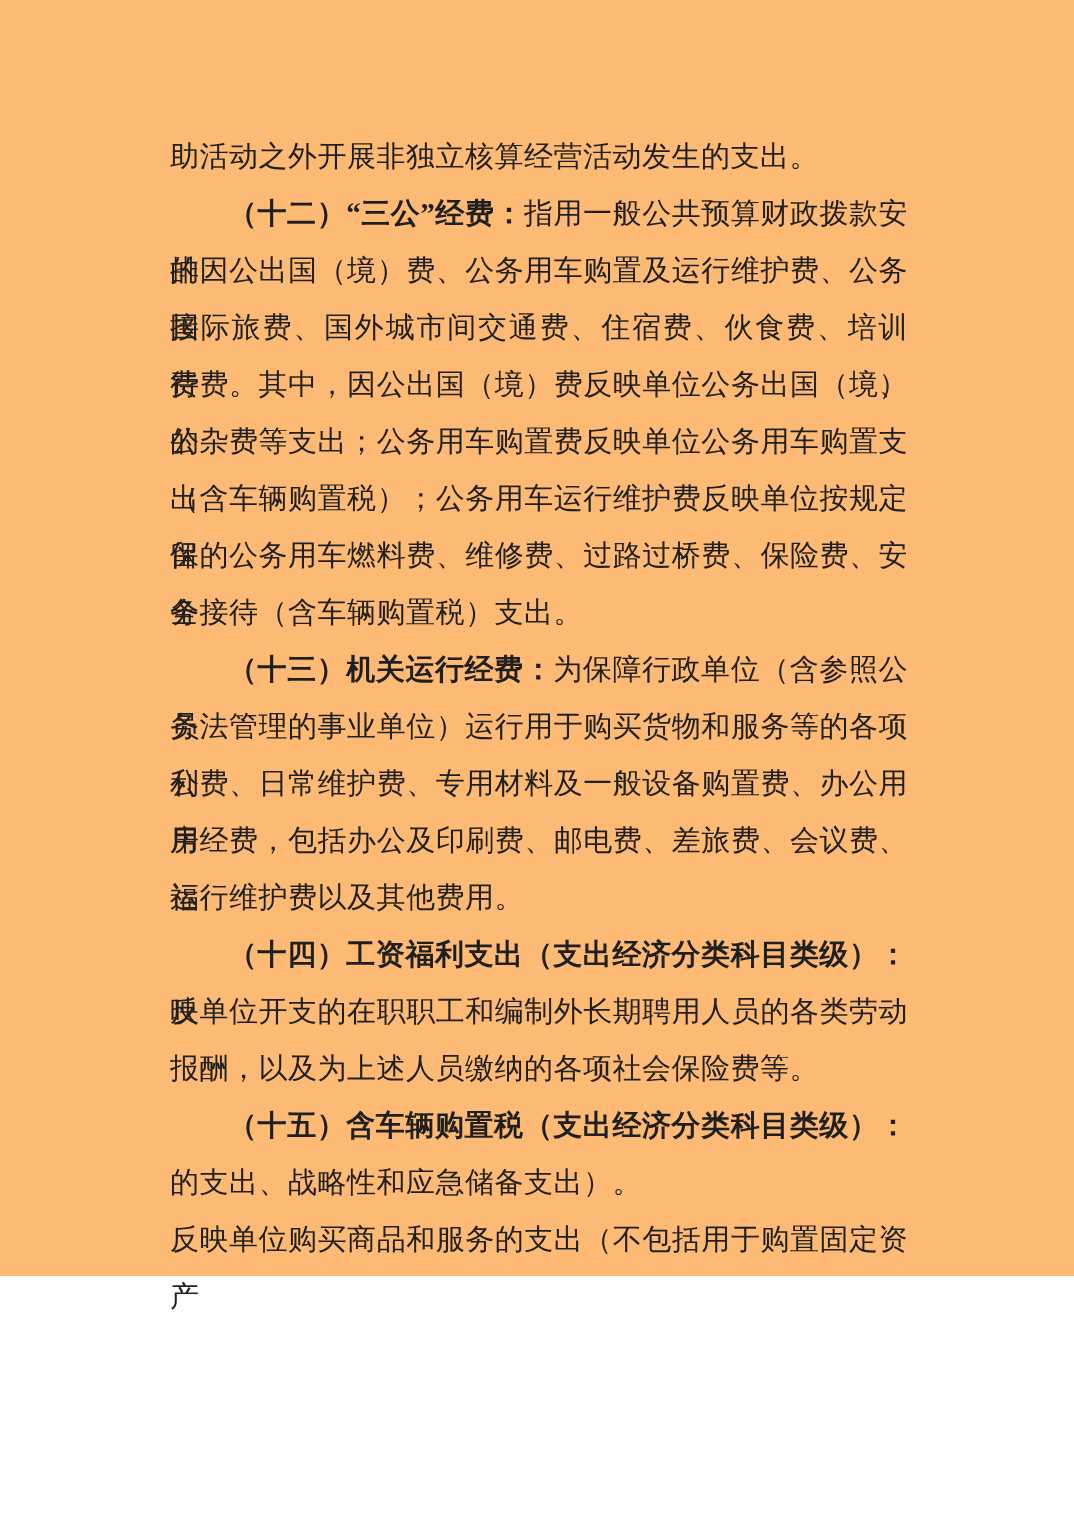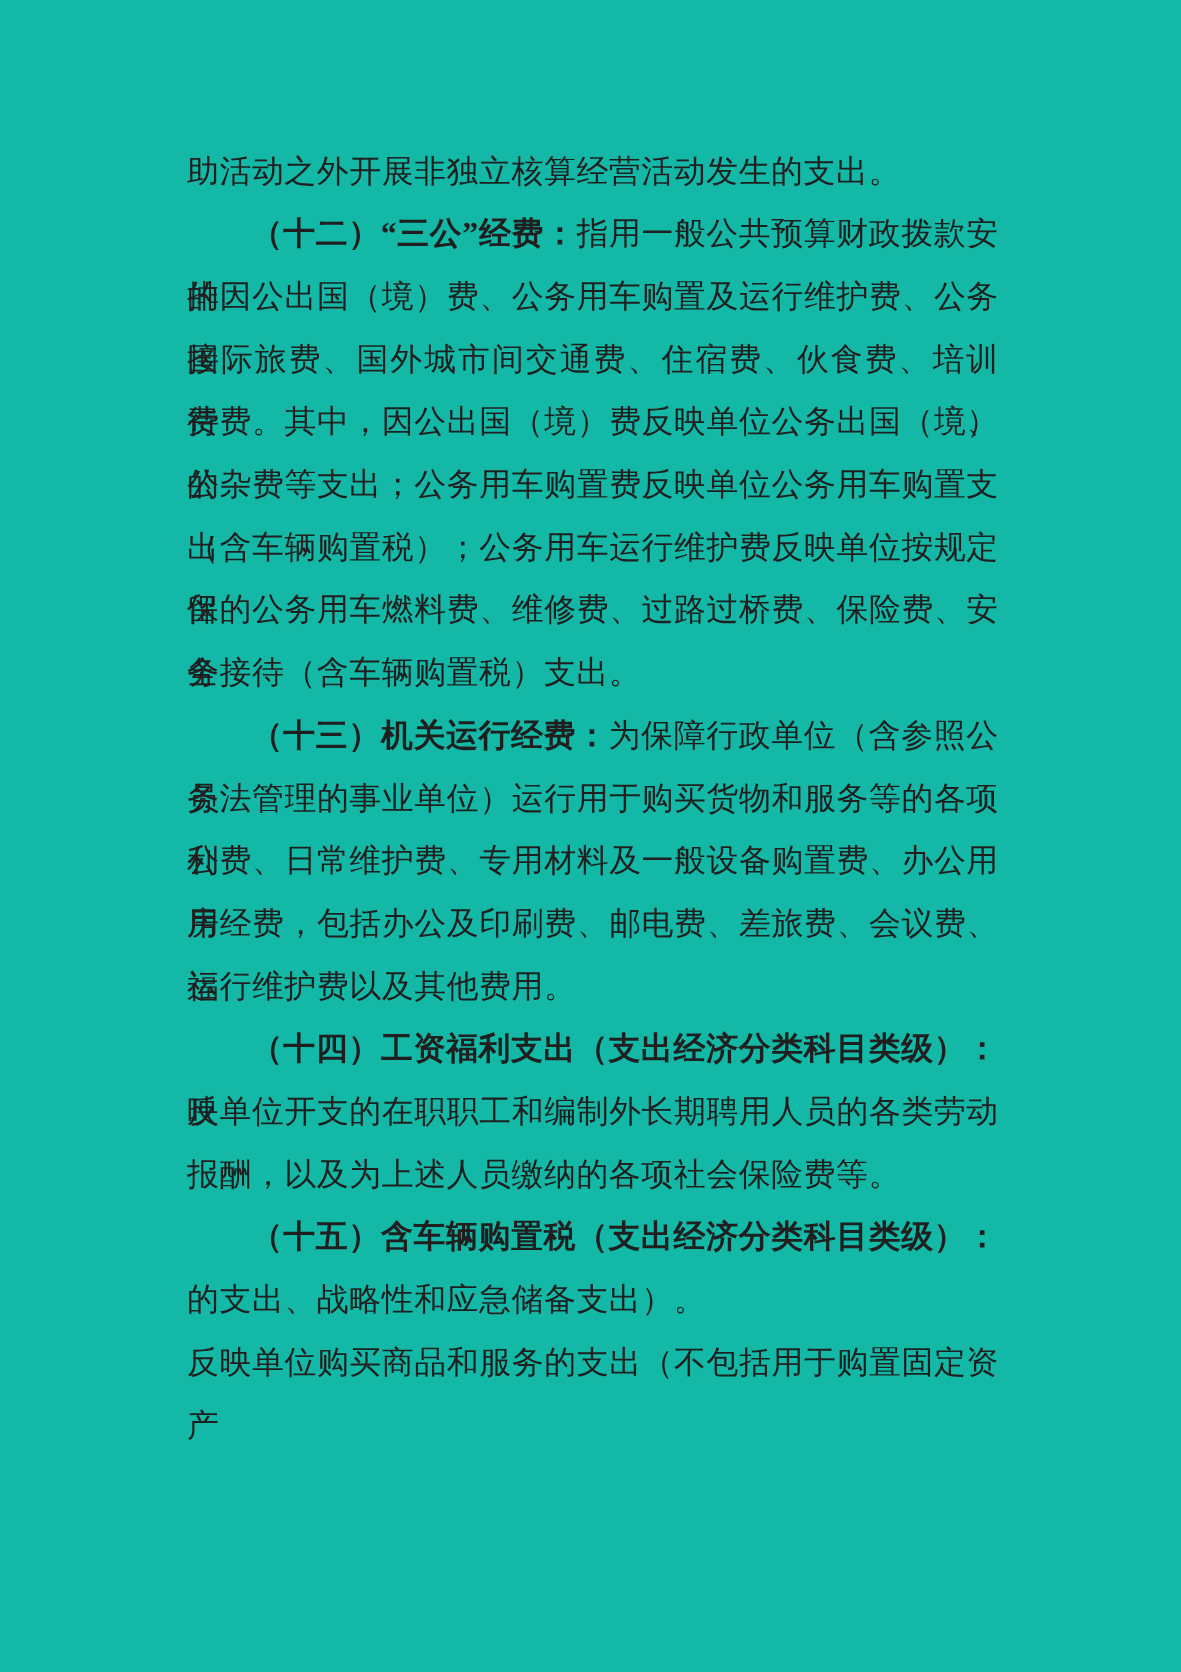--- a/index.html
+++ b/index.html
@@ -11,22 +11,22 @@
     width: 1074px;
     height: 1520px;
     position: relative;
     overflow: hidden;
     font-family: "Liberation Serif", "DejaVu Serif", serif;
   }
   .page {
     position: absolute;
     left: 0; top: 0;
     width: 1074px;
-    height: 1520px;
-    background: #14b8a6;
+    height: 1276px;
+    background: #fdba74;
     font-family: Liberation Serif, serif;
   }
   .doc-text {
     position: absolute;
     left: 170px;
     top: 128px;
     width: 738px;
     color: #1f1f1f;
     font-size: 29px;
     line-height: 57px;

